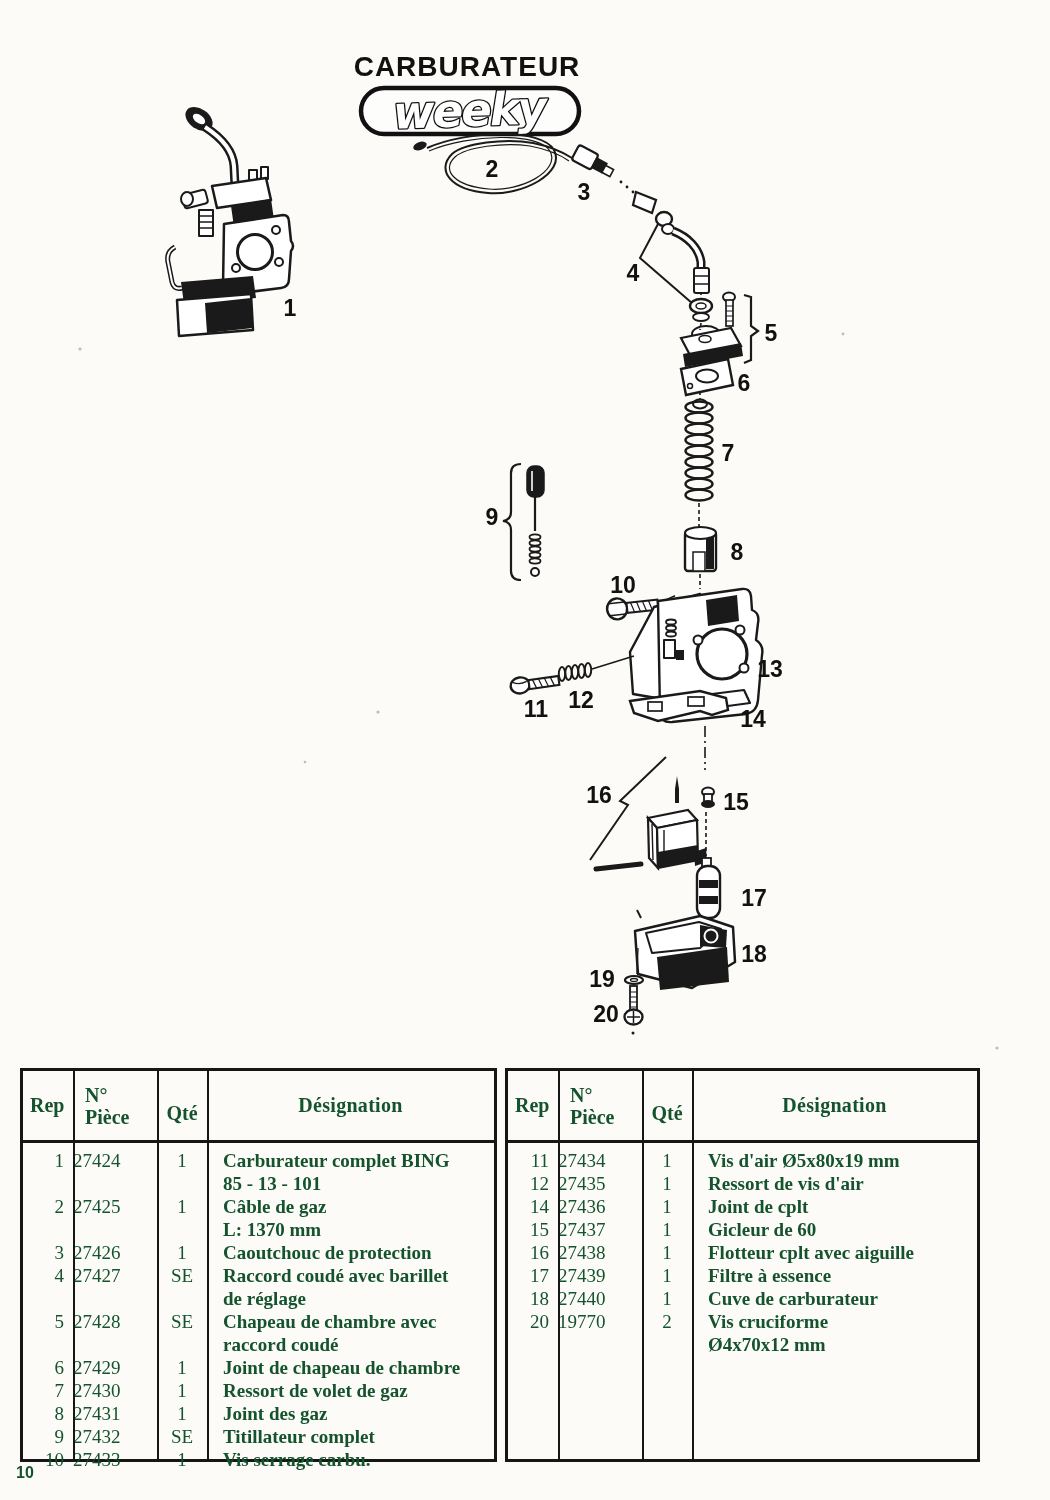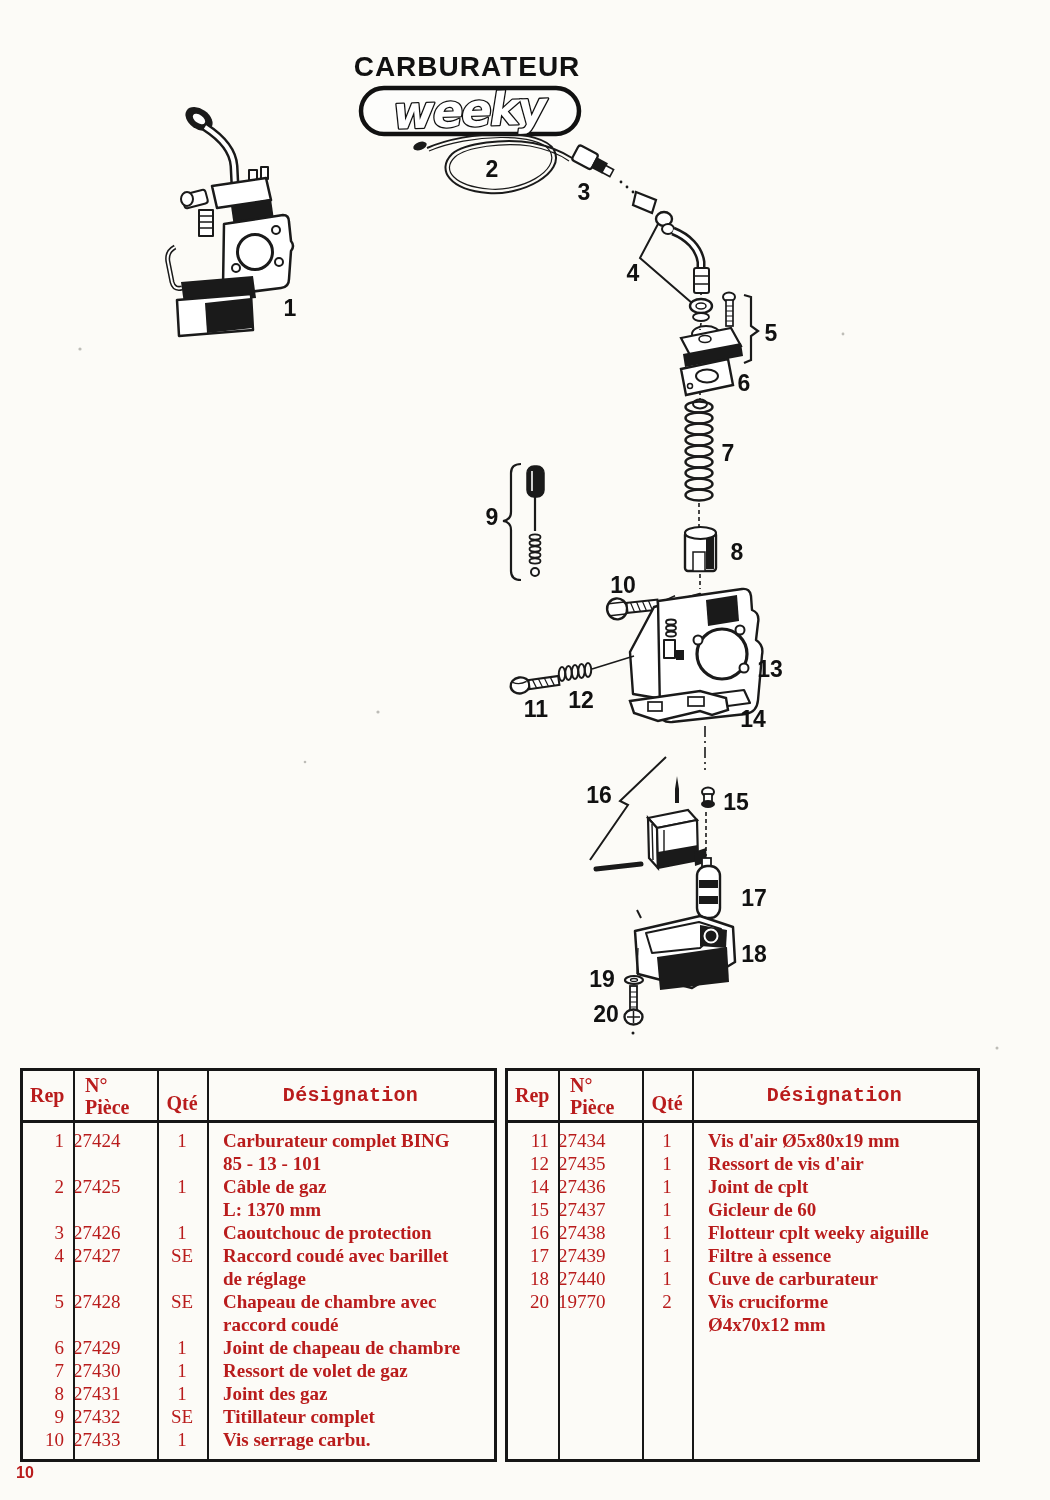--- a/index.html
+++ b/index.html
@@ -1,36 +1,36 @@
 <!DOCTYPE html>
 <html><head>
 <meta charset="utf-8">
 <style>
   html,body{margin:0;padding:0;background:#e8e8e4;}
   #page{
     position:relative;width:1050px;height:1500px;background:#fcfbf7;
-    font-family:"Liberation Serif", serif;color:#b91c1c;overflow:hidden;
+    font-family:"Liberation Serif", serif;color:#14532d;overflow:hidden;
   }
   #diagram-svg{position:absolute;left:0;top:0;}
   
   .parts-table{
     position:absolute;top:1068px;height:394px;border:3px solid #161616;
     background:transparent;box-sizing:border-box;
   }
   .parts-table .vline{position:absolute;top:0;bottom:0;width:2px;background:#161616;}
   .thead{
-    display:grid;grid-template-columns:50px 84px 50px auto;height:52px;
+    display:grid;grid-template-columns:50px 84px 50px auto;height:72px;
     border-bottom:3px solid #161616;box-sizing:border-box;
     font-weight:bold;font-size:20px;
   }
   .th{display:flex;align-items:center;}
   .th-rep{padding-left:7px;}
   .th-piece{padding-left:12px;white-space:pre-line;line-height:22px;}
   .th-qte{justify-content:center;margin-top:16px;}
-  .th-des{justify-content:center;letter-spacing:.3px;font-family:Liberation Mono, monospace;}
+  .th-des{justify-content:center;letter-spacing:.3px;}
   .tbody{
     display:grid;grid-template-columns:50px 84px 50px auto;
     align-content:start;padding-top:6px;font-size:19px;line-height:23px;
   }
   .td{align-self:start;}
   .td-rep{text-align:right;padding-right:9px;}
   .td-piece{padding-right:7px;}
   .td-qte{text-align:center;}
   .td-des{padding-left:16px;white-space:pre-line;font-weight:bold;}
   
@@ -399,21 +399,21 @@
         <div class="td td-piece">27436</div>
         <div class="td td-qte">1</div>
         <div class="td td-des">Joint de cplt</div>
         <div class="td td-rep">15</div>
         <div class="td td-piece">27437</div>
         <div class="td td-qte">1</div>
         <div class="td td-des">Gicleur de 60</div>
         <div class="td td-rep">16</div>
         <div class="td td-piece">27438</div>
         <div class="td td-qte">1</div>
-        <div class="td td-des">Flotteur cplt weeky aiguille</div>
+        <div class="td td-des">Flotteur cplt avec aiguille</div>
         <div class="td td-rep">17</div>
         <div class="td td-piece">27439</div>
         <div class="td td-qte">1</div>
         <div class="td td-des">Filtre à essence</div>
         <div class="td td-rep">18</div>
         <div class="td td-piece">27440</div>
         <div class="td td-qte">1</div>
         <div class="td td-des">Cuve de carburateur</div>
         <div class="td td-rep">20</div>
         <div class="td td-piece">19770</div>

